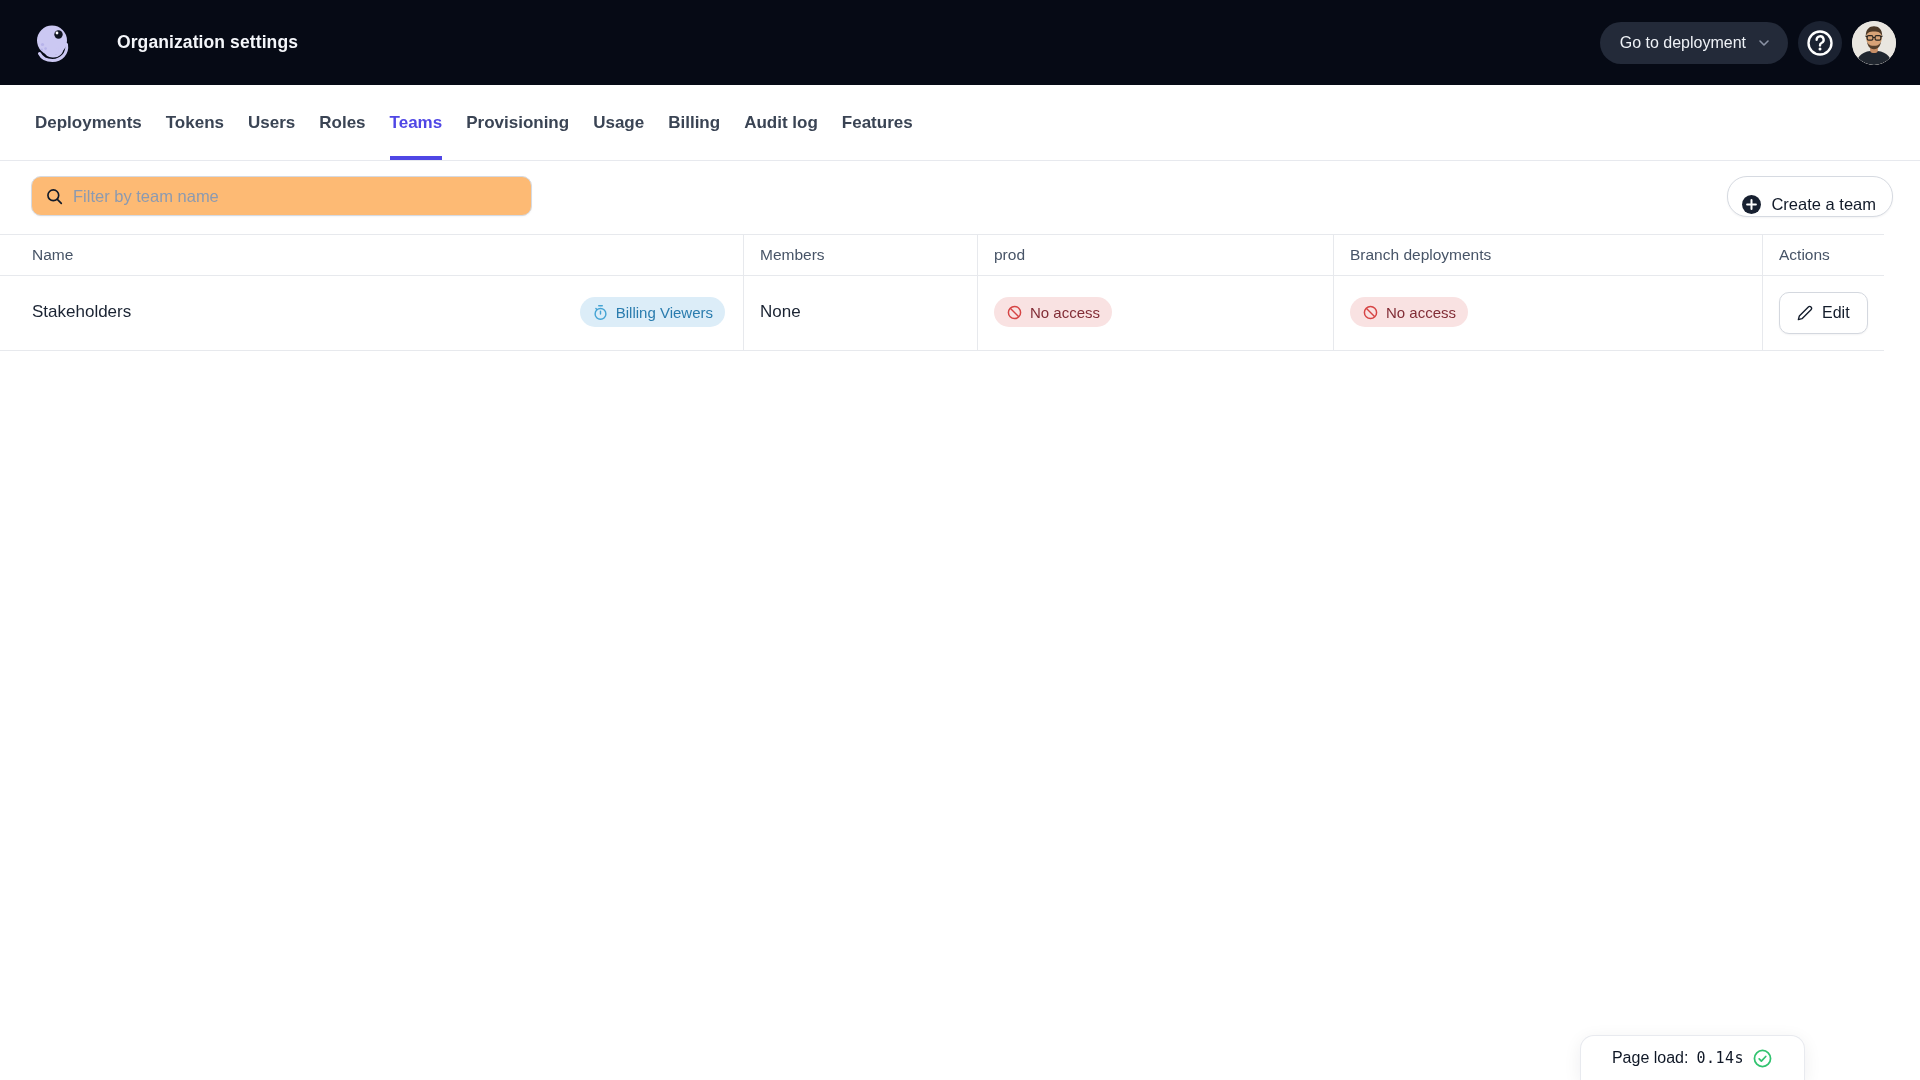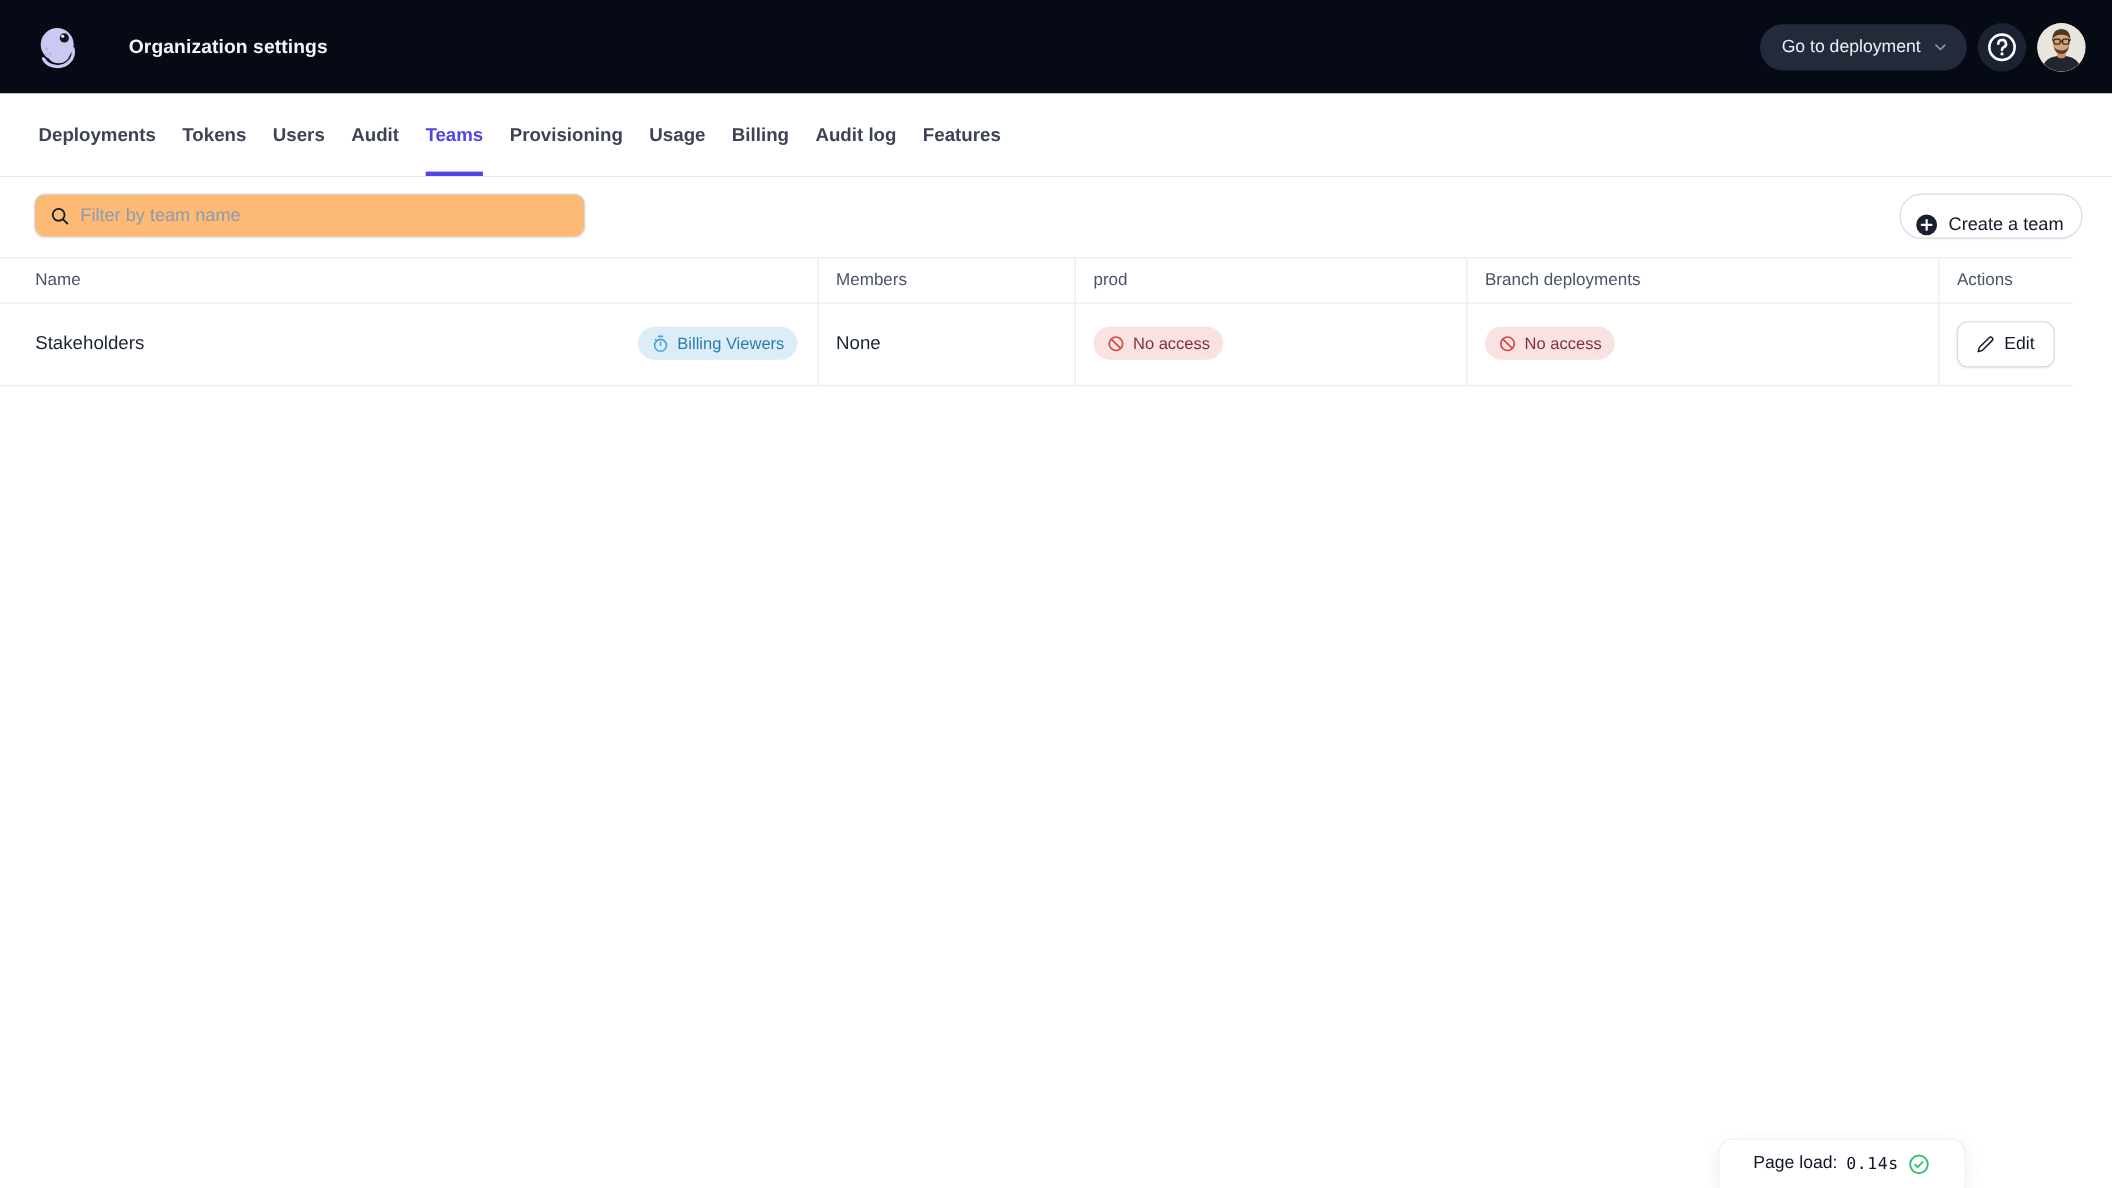--- a/index.html
+++ b/index.html
@@ -64,21 +64,21 @@
           gap:7px; padding:0 12px; font-size:15px; white-space:nowrap; }
   .chip-blue { background:#dcedf8; color:#2a7cae; margin-right:2px; }
   .chip-red { background:#f9e2e2; color:#822d36; }
 
   .edit-btn { height:42px; margin-top:-5px; border:1px solid #d4d8df; border-radius:10px;
               background:#fff; display:flex; align-items:center; gap:9px; padding:0 17px;
               font-size:16px; font-weight:500; color:#131c2b; font-family:inherit;
               cursor:pointer; box-shadow:0 1px 2px rgba(16,24,40,.05); }
 
   
-  .pageload { position:fixed; right:133px; bottom:0; width:225px; height:45px;
+  .pageload { position:fixed; right:115px; bottom:0; width:225px; height:45px;
               background:#fff; border:1px solid #e8eaef; border-bottom:none;
               border-radius:14px 14px 0 0; box-shadow:0 4px 18px rgba(16,24,40,.07);
               display:flex; align-items:center; justify-content:center; gap:8px; }
   .pageload-label { font-size:16px; color:#0f1726; }
   .pageload-value { font-family:"DejaVu Sans Mono", monospace; font-size:15px;
                     color:#0f1726; letter-spacing:.5px; }
   .icon { flex:0 0 auto; display:block; }
 </style>
 </head>
 <body>
@@ -139,21 +139,21 @@
         </g>
       </svg>
     </button>
   </div>
 </header>
 
 <nav class="nav">
   <div class="tab">Deployments</div>
   <div class="tab">Tokens</div>
   <div class="tab">Users</div>
-  <div class="tab">Audit</div>
+  <div class="tab">Roles</div>
   <div class="tab active">Teams</div>
   <div class="tab">Provisioning</div>
   <div class="tab">Usage</div>
   <div class="tab">Billing</div>
   <div class="tab">Audit log</div>
   <div class="tab">Features</div>
 </nav>
 
 <div class="toolbar">
   <div class="filter-box">

